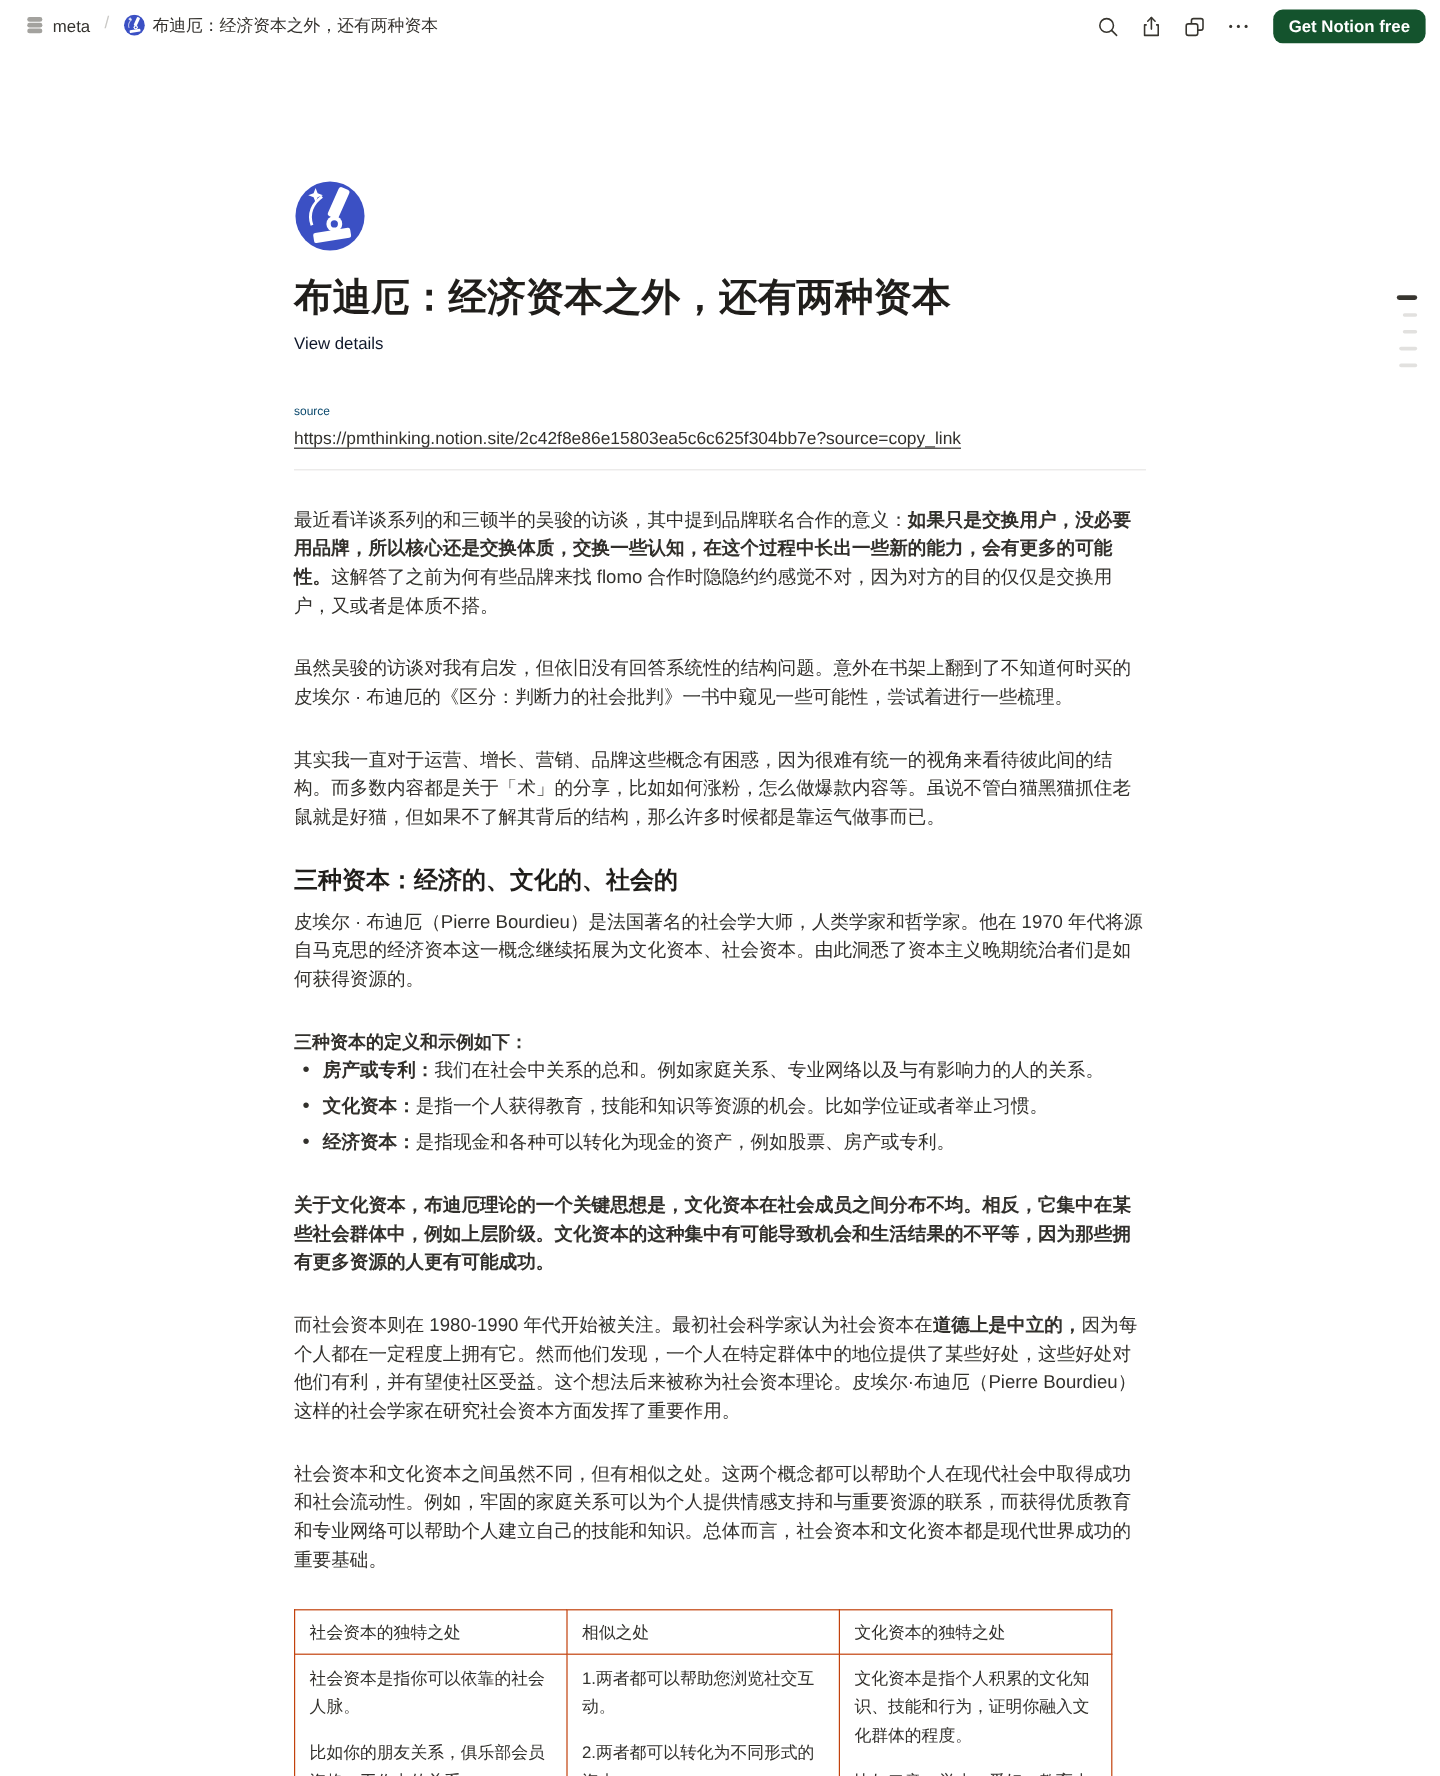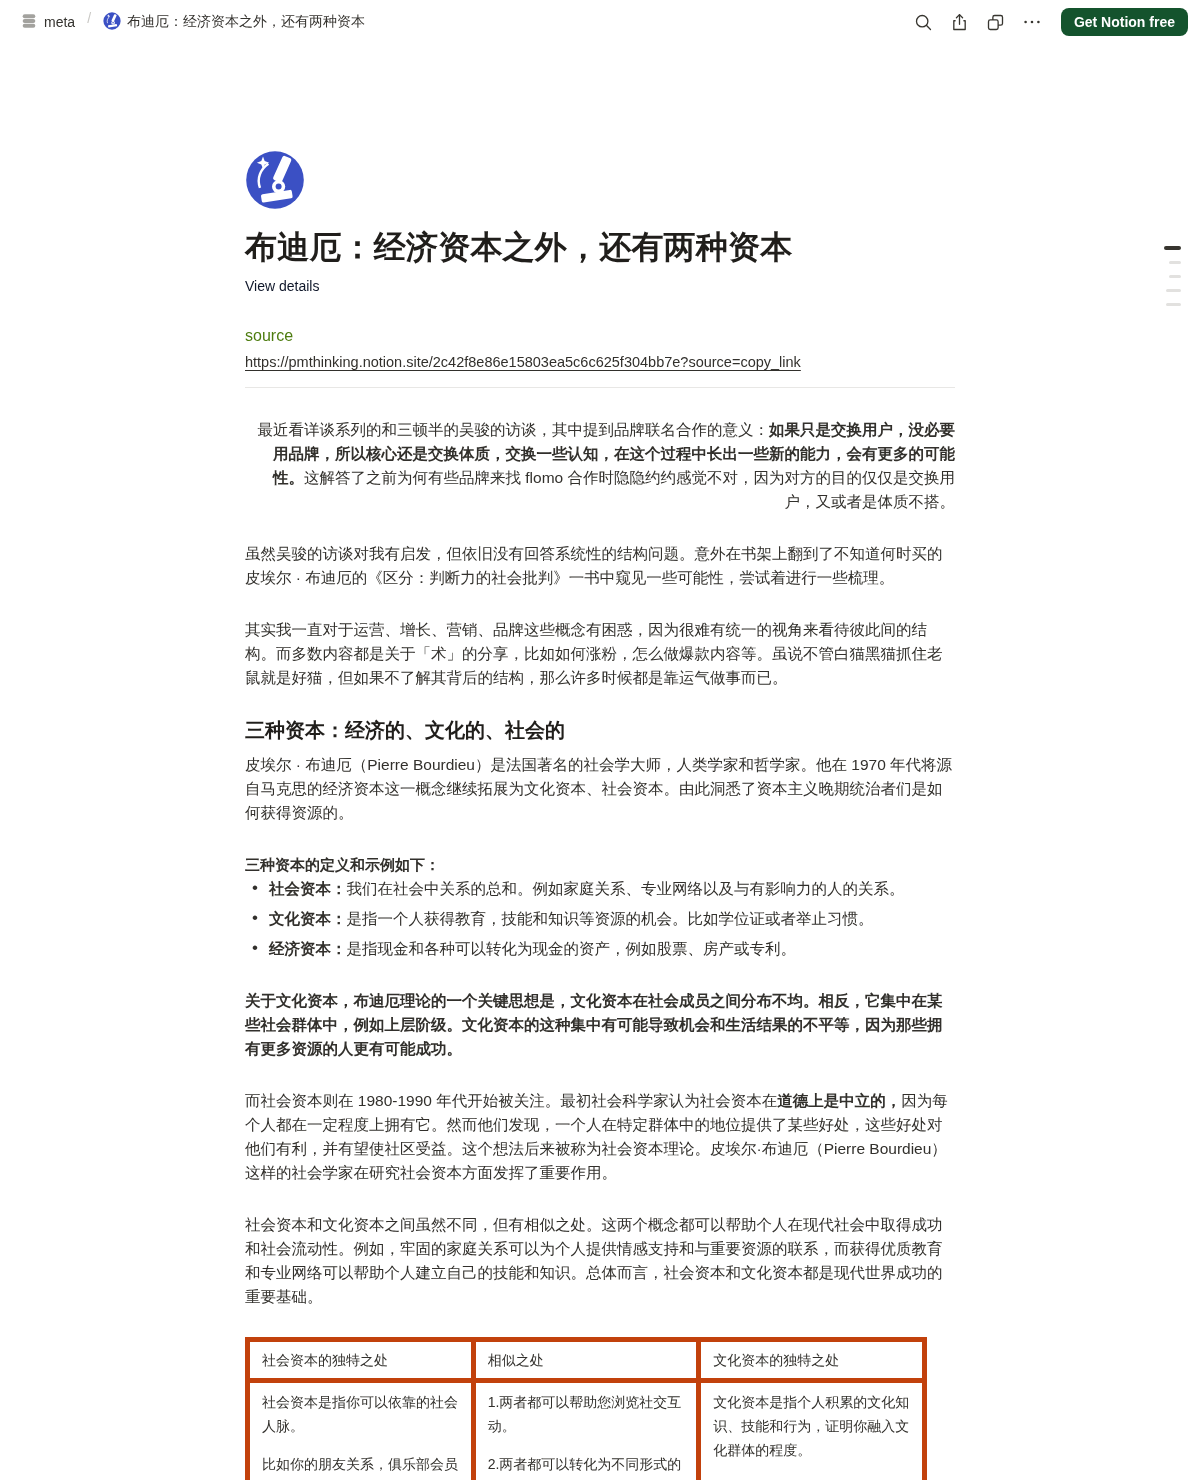--- a/index.html
+++ b/index.html
@@ -27,37 +27,37 @@
   
   .toc { position:absolute; top:246px; right:19px; display:flex; flex-direction:column; align-items:flex-end; gap:11px; }
   .toc-bar { height:3px; border-radius:2px; background:#e2e1df; cursor:pointer; }
   .toc-bar.active { background:#37352f; width:17px; height:4px; }
   .toc-bar.w12 { width:12px; }
   
   .content { width:710px; margin:0 auto; }
   .page-icon { width:60px; height:60px; margin-top:106px; }
   .page-title { font-size:32px; line-height:38px; font-weight:700; color:#201e1b; margin:18px 0 0; letter-spacing:.2px; }
   .view-details { margin-top:12px; font-size:14px; color:#0f172a; cursor:pointer; width:fit-content; }
-  .prop-label { margin-top:33px; font-size:16px; color:#4d7c0f; }
+  .prop-label { margin-top:44px; font-size:10px; color:#0c4a6e; }
   .prop-url {
     display:block; margin-top:9px; width:fit-content; font-size:14.5px; color:#32302c;
     text-decoration:underline; text-underline-offset:3px; text-decoration-thickness:1px; cursor:pointer;
   }
   .divider { margin:17px 0 0; border:none; border-top:1px solid #e8e7e5; }
   .body-p { font-size:15.5px; line-height:24px; margin:0 0 28px; color:#32302c; }
-  .first-p { margin-top:30px;text-align:right; }
+  .first-p { margin-top:30px; }
   .b, .bold { font-weight:700; }
   .h2 { font-size:20px; line-height:25px; font-weight:700; color:#201e1b; margin:0 0 10px; }
   .lead { font-weight:700; font-size:15px; line-height:24px; margin:0 0 0; }
   ul.blist { list-style:none; margin:0 0 28px; padding:0; }
   ul.blist li { position:relative; padding-left:24px; font-size:15.5px; line-height:24px; margin-bottom:6px; }
   ul.blist li::before { content:"•"; position:absolute; left:7px; top:-1px; font-size:17px; color:#32302c; }
   
   table.simple { border-collapse:collapse; table-layout:fixed; width:682px; font-size:14px; color:#32302c; }
-  table.simple th, table.simple td { border:5px solid #c2410c; vertical-align:top; text-align:left; padding:7px 12px; }
+  table.simple th, table.simple td { border:1px solid #c2410c; vertical-align:top; text-align:left; padding:7px 12px; }
   table.simple th { font-weight:400; line-height:22px; }
   table.simple td { line-height:24px; }
   table.simple td p { margin:0 0 14px; }
   table.simple td p:last-child { margin-bottom:0; }
 </style>
 </head>
 <body>
 
 <div class="topbar">
   <div class="crumbs">
@@ -154,21 +154,21 @@
 
   <p class="body-p">其实我一直对于运营、增长、营销、品牌这些概念有困惑，因为很难有统一的视角来看待彼此间的结构。而多数内容都是关于「术」的分享，比如如何涨粉，怎么做爆款内容等。虽说不管白猫黑猫抓住老鼠就是好猫，但如果不了解其背后的结构，那么许多时候都是靠运气做事而已。</p>
 
   <h2 class="h2">三种资本：经济的、文化的、社会的</h2>
 
   <p class="body-p">皮埃尔 · 布迪厄（Pierre Bourdieu）是法国著名的社会学大师，人类学家和哲学家。他在 1970 年代将源自马克思的经济资本这一概念继续拓展为文化资本、社会资本。由此洞悉了资本主义晚期统治者们是如何获得资源的。</p>
 
   <p class="lead">三种资本的定义和示例如下：</p>
 
   <ul class="blist">
-    <li><span class="b">社会资本：</span><span>我们在社会中关系的总和。例如家庭关系、专业网络以及与有影响力的人的关系。</span></li>
+    <li><span class="b">房产或专利：</span><span>我们在社会中关系的总和。例如家庭关系、专业网络以及与有影响力的人的关系。</span></li>
     <li><span class="b">文化资本：</span><span>是指一个人获得教育，技能和知识等资源的机会。比如学位证或者举止习惯。</span></li>
     <li><span class="b">经济资本：</span><span>是指现金和各种可以转化为现金的资产，例如股票、房产或专利。</span></li>
   </ul>
 
   <p class="body-p bold">关于文化资本，布迪厄理论的一个关键思想是，文化资本在社会成员之间分布不均。相反，它集中在某些社会群体中，例如上层阶级。文化资本的这种集中有可能导致机会和生活结果的不平等，因为那些拥有更多资源的人更有可能成功。</p>
 
   <p class="body-p"><span>而社会资本则在 1980-1990 年代开始被关注。最初社会科学家认为社会资本在</span><span class="b">道德上是中立的，</span><span>因为每个人都在一定程度上拥有它。然而他们发现，一个人在特定群体中的地位提供了某些好处，这些好处对他们有利，并有望使社区受益。这个想法后来被称为社会资本理论。皮埃尔·布迪厄（Pierre Bourdieu）这样的社会学家在研究社会资本方面发挥了重要作用。</span></p>
 
   <p class="body-p">社会资本和文化资本之间虽然不同，但有相似之处。这两个概念都可以帮助个人在现代社会中取得成功和社会流动性。例如，牢固的家庭关系可以为个人提供情感支持和与重要资源的联系，而获得优质教育和专业网络可以帮助个人建立自己的技能和知识。总体而言，社会资本和文化资本都是现代世界成功的重要基础。</p>
 

